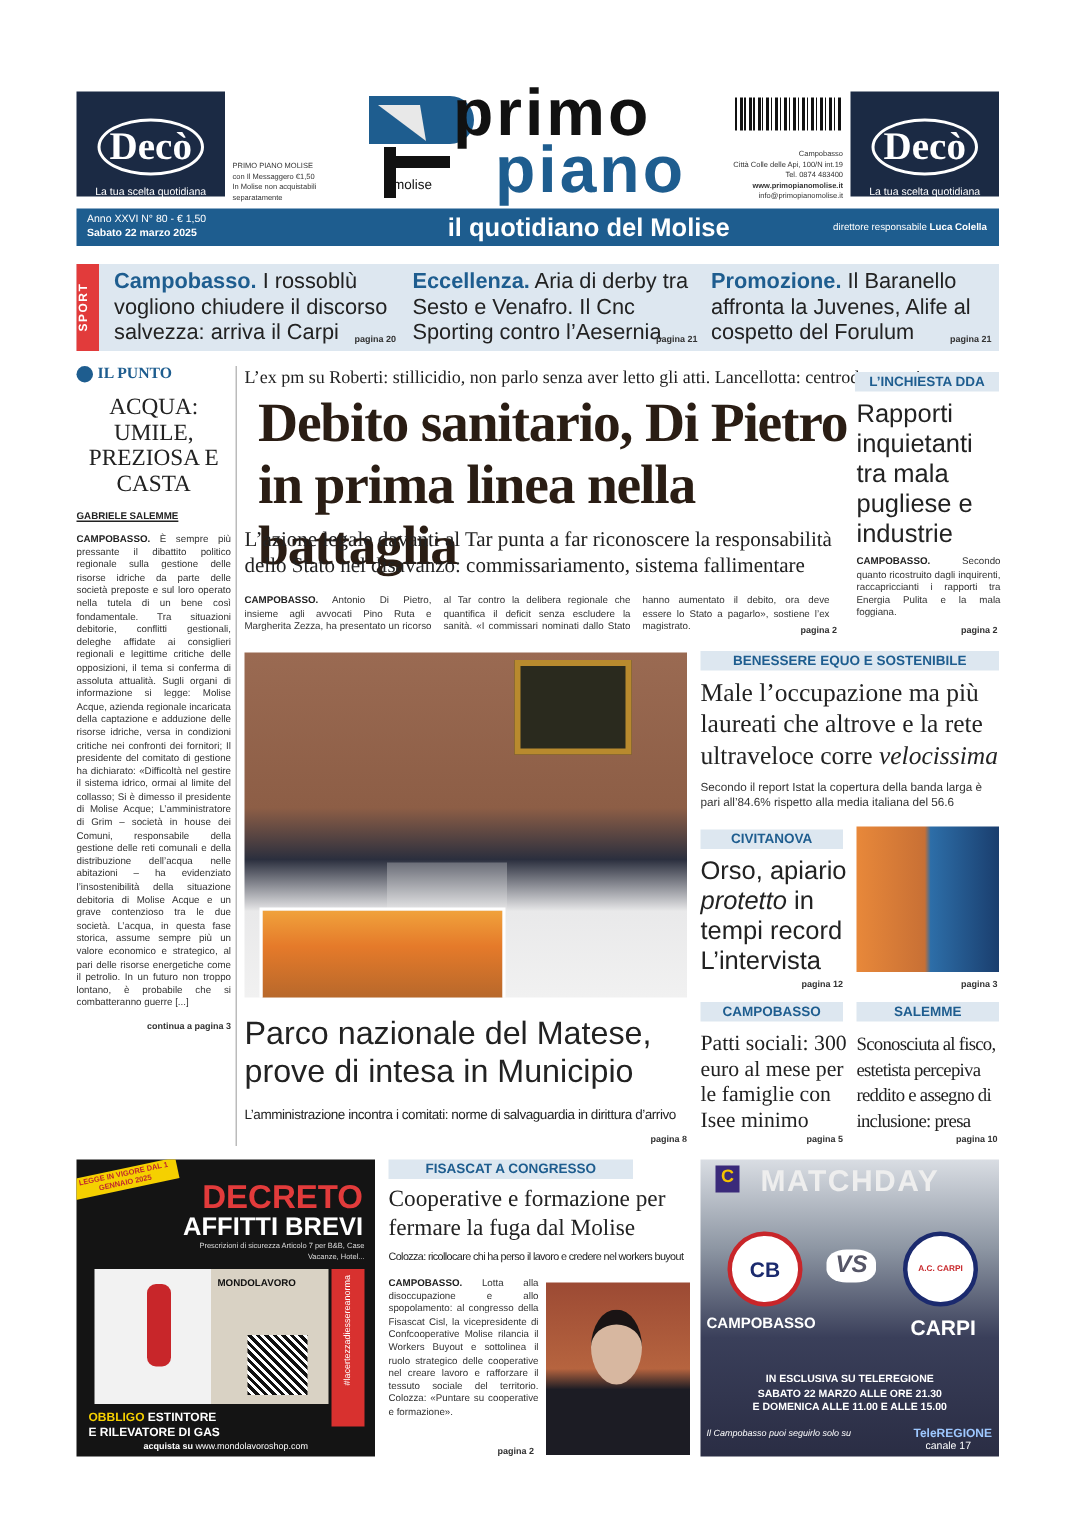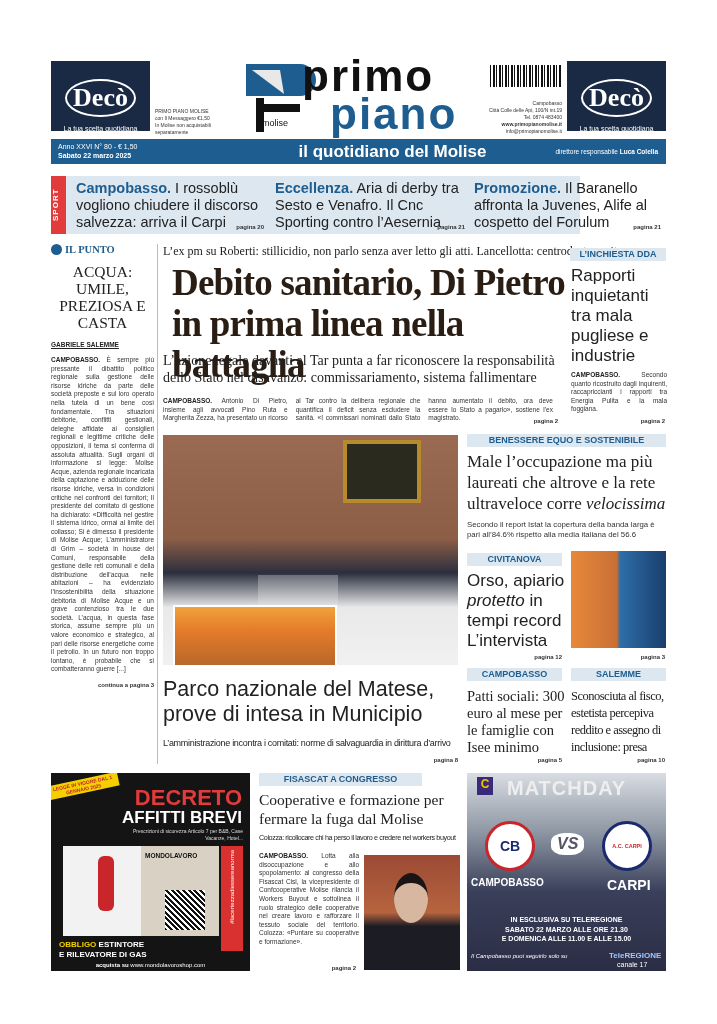--- a/index.html
+++ b/index.html
@@ -64,21 +64,21 @@
 <div class="abs brandline" style="left:51px;top:139px;width:615px;height:25px;">
   <div class="abs" style="left:7px;top:4px;font-size:7px;">Anno XXVI N° 80 - € 1,50</div>
   <div class="abs" style="left:7px;top:13px;font-size:7px;font-weight:bold;">Sabato 22 marzo 2025</div>
   <div class="abs" style="left:0;width:683px;top:3px;text-align:center;font-size:17px;font-weight:bold;">il quotidiano del Molise</div>
   <div class="abs" style="right:8px;top:9px;font-size:6.5px;">
     <span>direttore responsabile</span>
     <b>Luca Colella</b>
   </div>
 </div>
 
-<div class="abs sportbar" style="left:51px;top:176px;width:529px;height:58px;">
+<div class="abs sportbar" style="left:51px;top:176px;width:615px;height:58px;">
   <div class="abs sportlabel" style="left:0;top:0;width:15px;height:58px;">SPORT</div>
   <div class="abs sportitem" style="left:25px;top:4px;width:190px;">
     <b>Campobasso.</b><span> I rossoblù vogliono chiudere il discorso salvezza: arriva il Carpi</span>
   </div>
   <div class="abs pg" style="left:165px;top:48px;width:48px;">pagina 20</div>
   <div class="abs sportitem" style="left:224px;top:4px;width:192px;">
     <b>Eccellenza.</b><span> Aria di derby tra Sesto e Venafro. Il Cnc Sporting contro l’Aesernia</span>
   </div>
   <div class="abs pg" style="left:366px;top:48px;width:48px;">pagina 21</div>
   <div class="abs sportitem" style="left:423px;top:4px;width:190px;">

